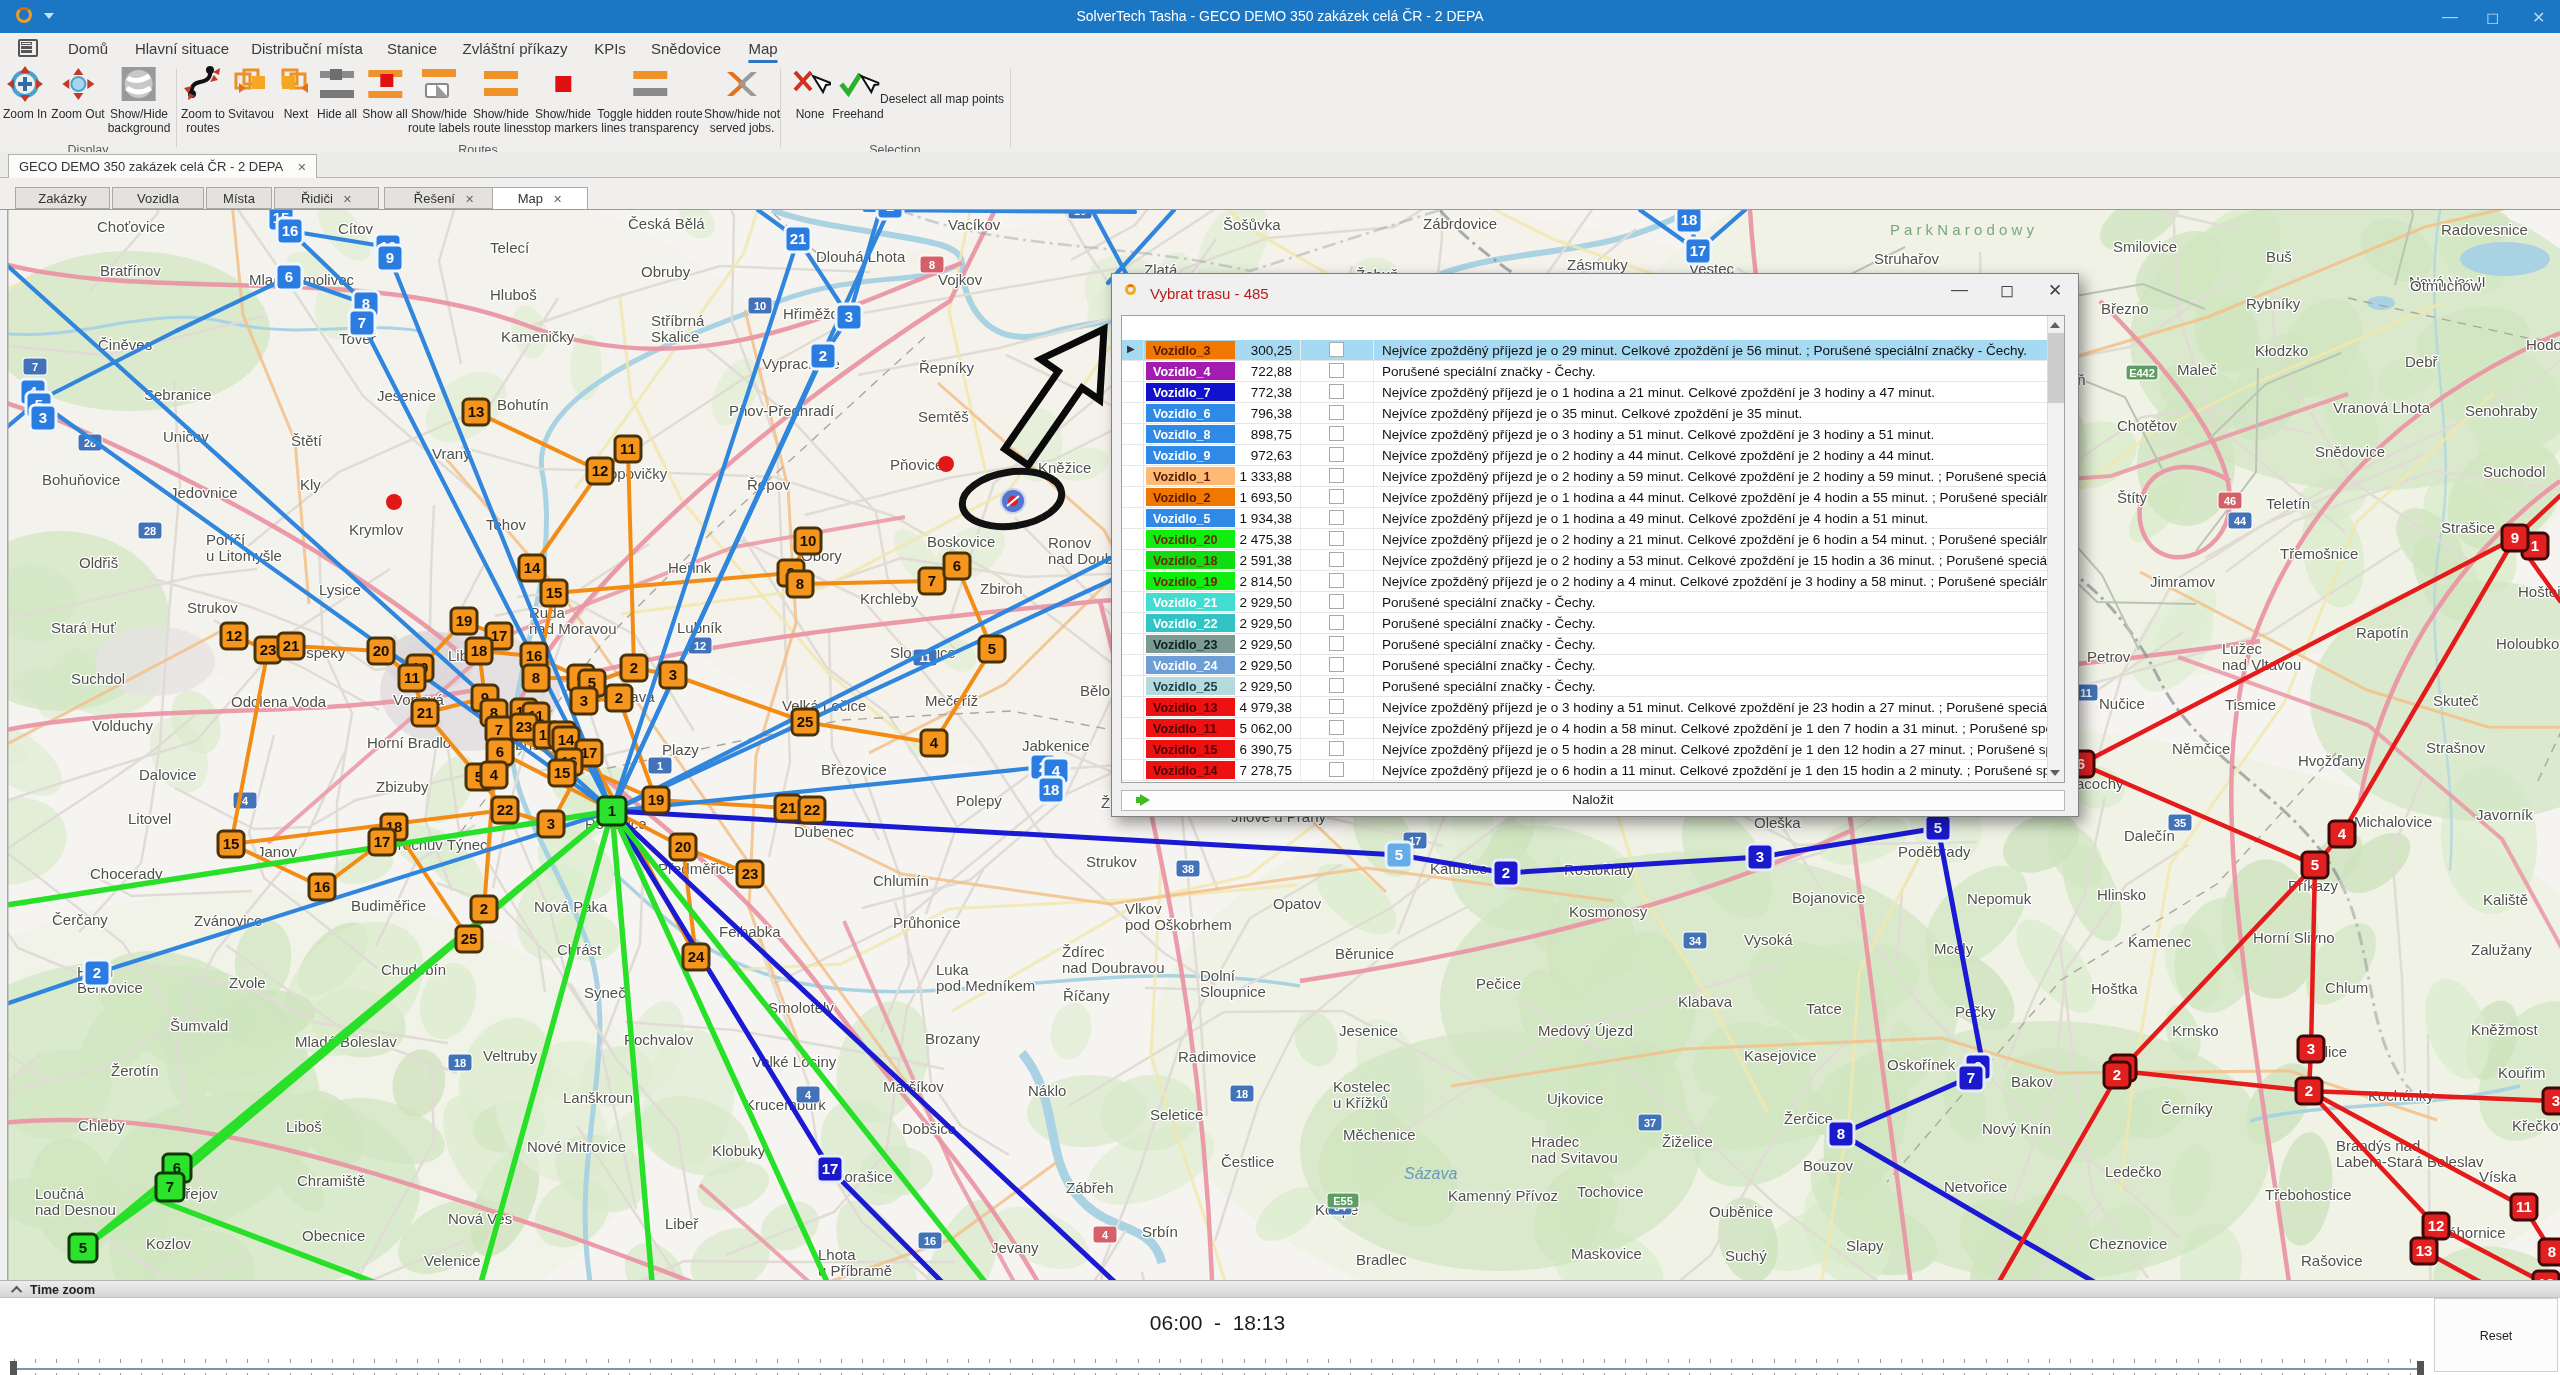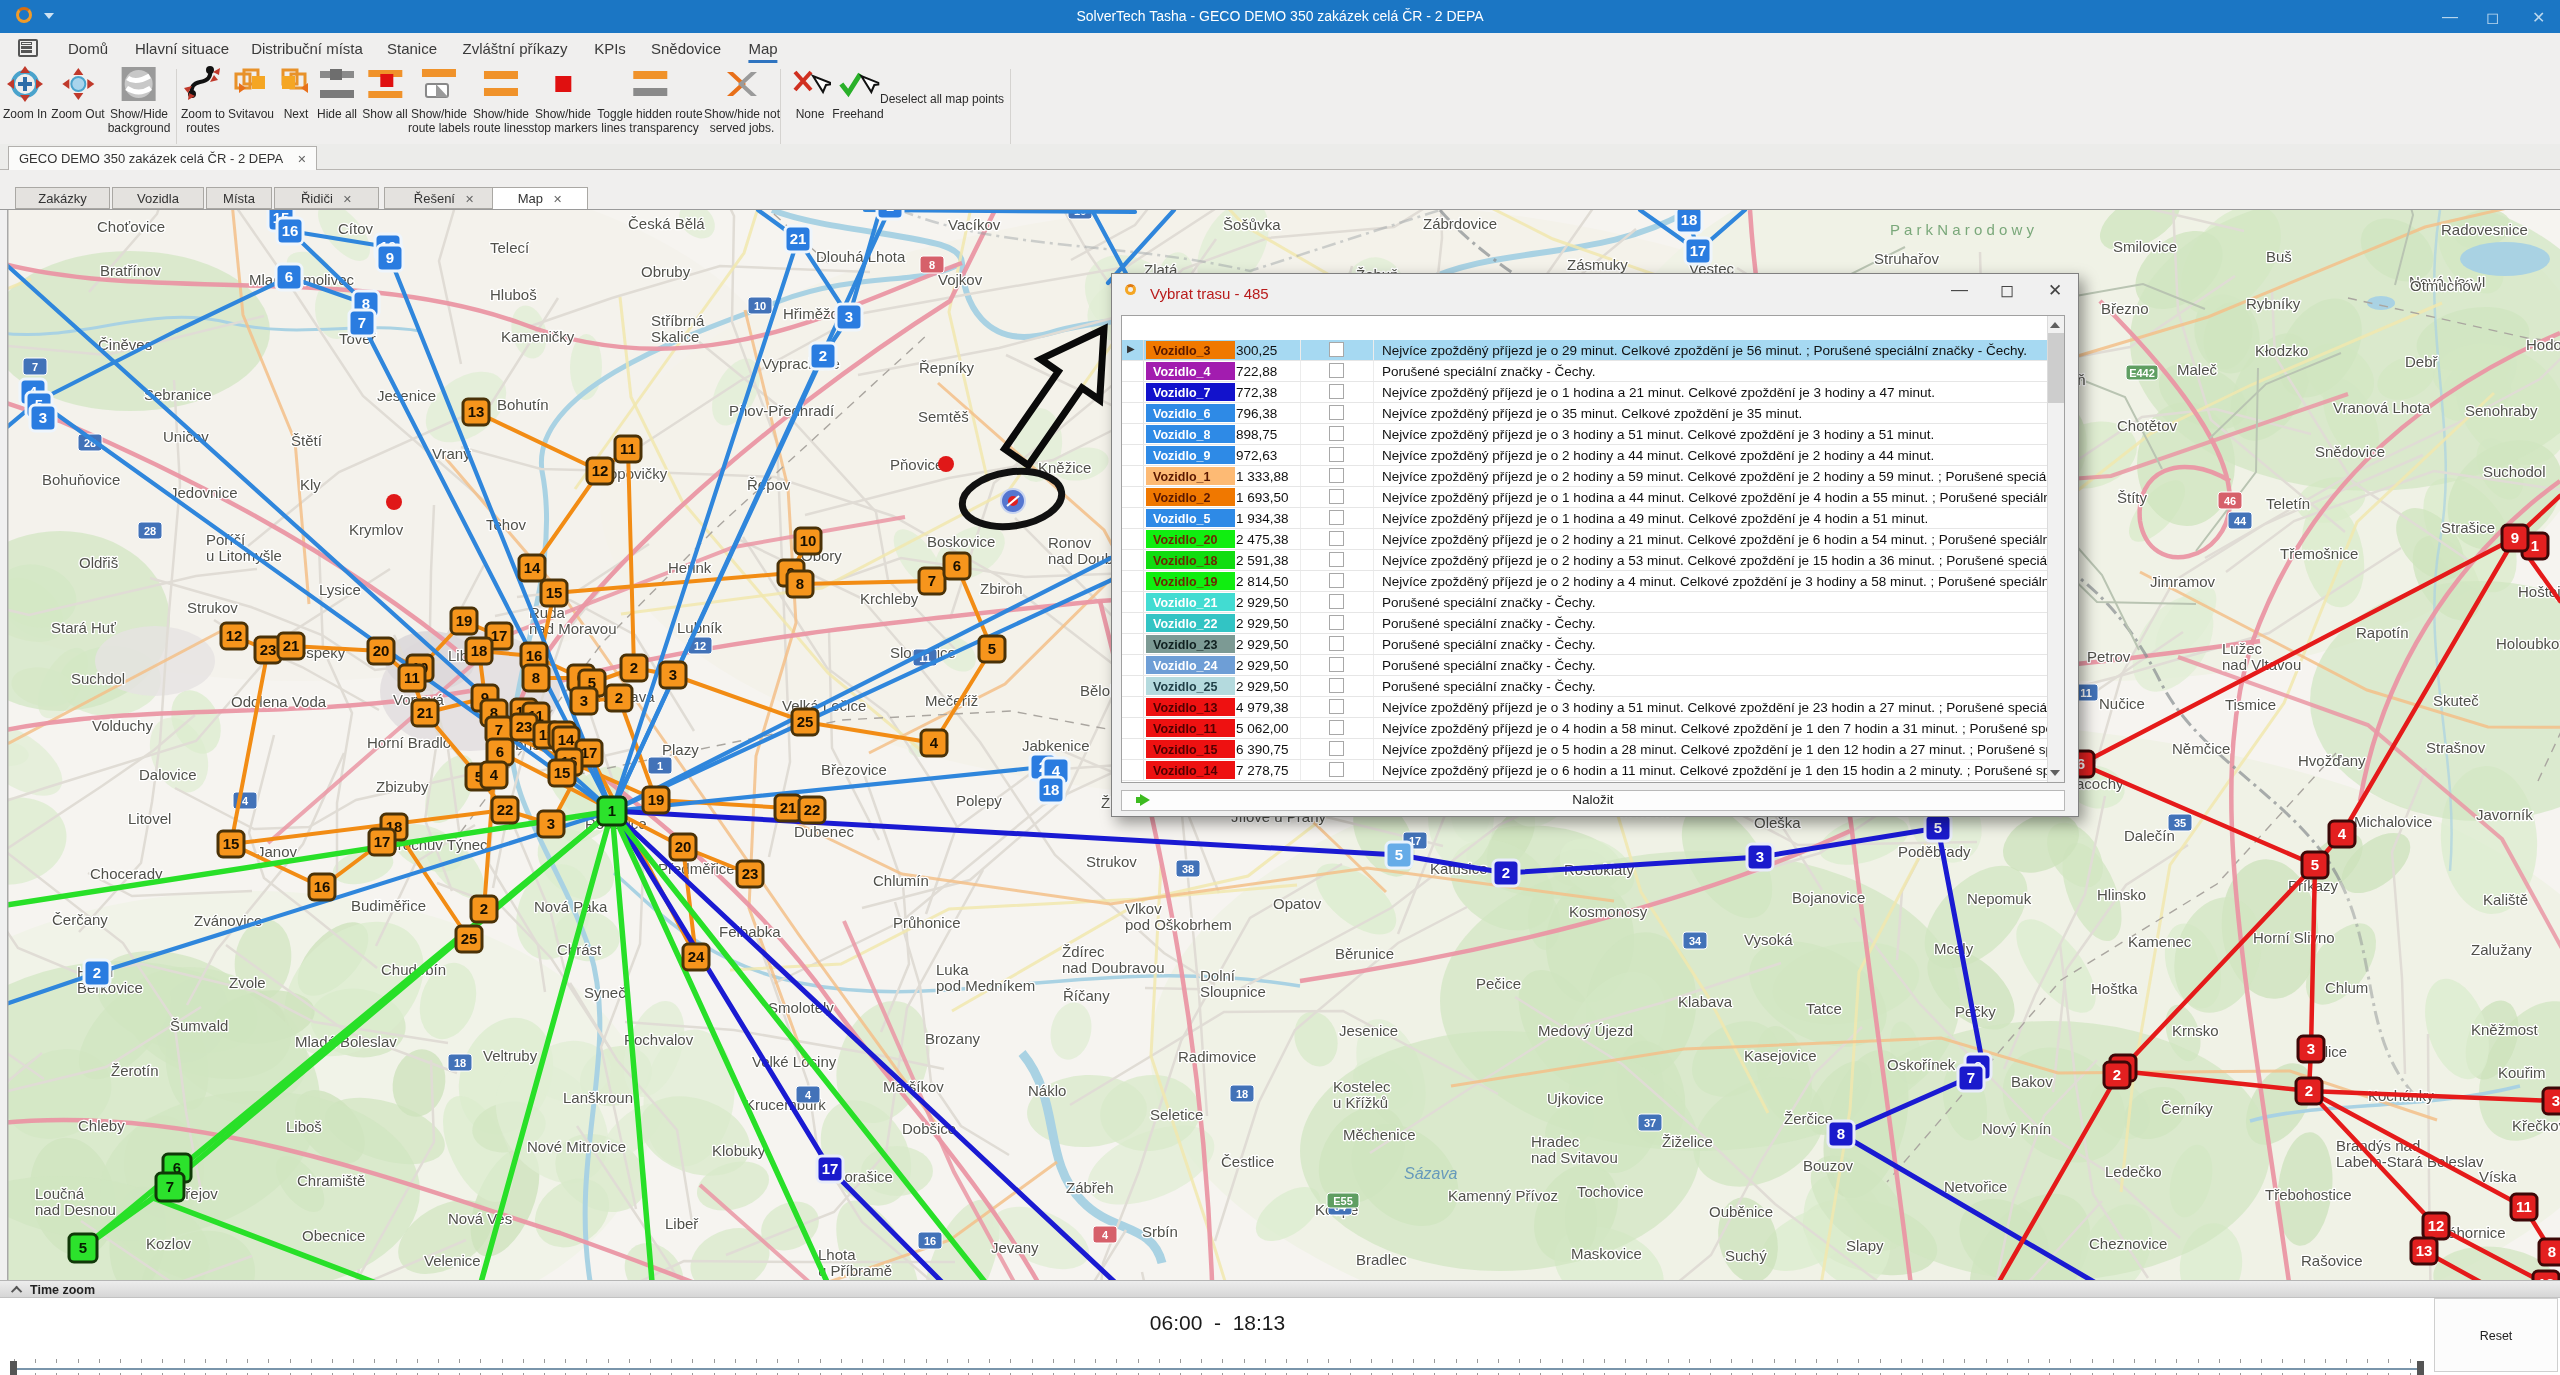--- a/index.html
+++ b/index.html
@@ -13,21 +13,21 @@
 .mi.sel { border-bottom:3px solid #2f74c0; padding-bottom:3px; }
 .appmenu { position:absolute; left:18px; top:6px; width:20px; height:18px; border:2px solid #555; border-radius:2px; }
 .appmenu:before { content:""; position:absolute; left:2px; top:2px; width:9px; height:1px; box-shadow:0 0 0 1px #555, 0 4px 0 1px #555, 0 8px 0 1px #555; }
 .ritem { position:absolute; top:31px; transform:translateX(-50%); text-align:center; }
 .rico { height:42px; }
 .rlab { font-size:12px; color:#2c2c2c; line-height:13.5px; margin-top:2px; white-space:nowrap; }
 .rlab2 { font-size:12px; color:#2c2c2c; margin-top:28px; white-space:nowrap; }
 .rgroups { position:absolute; top:110px; left:0; right:0; }
 .rgl { position:absolute; transform:translateX(-50%); font-size:12.5px; color:#5a5a5a; }
 .rsep { position:absolute; top:36px; width:1px; height:78px; background:#d5d3d0; }
-.doctabs { position:absolute; left:0; top:144px; width:2560px; height:26px; background:#ececea; border-bottom:1px solid #b8b6b3;padding-left:20px; }
+.doctabs { position:absolute; left:0; top:152px; width:2560px; height:26px; background:#ececea; border-bottom:1px solid #b8b6b3;padding-left:20px; }
 .dtab { position:absolute; left:8px; top:2px; height:24px; background:#fbfbfa; border:1px solid #b2b0ad; border-bottom:none; font-size:13px; color:#333; padding:4px 10px 0 10px; }
 .dtab .stx { margin-left:14px; }
 .subtabs { position:absolute; left:0; top:186px; width:2560px; height:23px; background:#f0efee; }
 .stab { position:absolute; top:1px; height:22px; background:#e4e2df; border:1px solid #aaa8a4; font-size:13px; color:#333; text-align:center; padding-top:3px; }
 .stab.act { background:#fff; height:23px; border-bottom:1px solid #fff; }
 .stx { color:#666; font-size:11px; margin-left:10px; }
 .mapwrap { position:absolute; left:0; top:209px; width:2560px; height:1071px; overflow:hidden; border-top:1px solid #9a9a9a; }
 .tl { font-size:15px; fill:#50504a; paint-order:stroke; stroke:#ffffff; stroke-width:2.6px; stroke-linejoin:round; }
 .twb { font-size:16px; fill:#6699bb; font-style:italic; }
 .twi { font-size:14px; fill:#6699bb; font-style:italic; }
@@ -43,21 +43,21 @@
 .dhead { position:absolute; left:0; top:0; right:17px; height:24px; background:#f6f6f6; border-bottom:1px solid #cfcfcf; color:#8a9196; font-size:13.5px; }
 .dhead span { position:absolute; top:4px; }
 .dhsep { position:absolute; top:2px; width:1px; height:20px; background:#d8d8d8; }
 .dbody { position:absolute; left:0; top:24px; right:17px; bottom:0; overflow:hidden; }
 .drow { position:relative; height:21px; border-bottom:1px solid #e6e6e6; background:#fff; font-size:13.5px; color:#111; }
 .drow.sel { background:#a6d9f2; }
 .c0 { position:absolute; left:0; top:0; width:22px; height:100%; border-right:1px solid #e0e0e0; }
 .rind { position:absolute; left:5px; top:3px; font-size:10px; color:#333; }
 .c1 { position:absolute; left:23px; top:0; width:91px; height:100%; }
 .vlabel { position:absolute; left:1px; top:1px; right:1px; bottom:1px; font-size:12.5px; font-weight:bold; padding:3px 0 0 7px; }
-.c2 { position:absolute; left:114px; top:0; width:65px; height:100%; padding:3px 8px 0 0; border-right:1px solid #ececec; }
+.c2 { position:absolute; left:114px; top:0; width:65px; height:100%; text-align:right; padding:3px 8px 0 0; border-right:1px solid #ececec; }
 .c3 { position:absolute; left:179px; top:0; width:73px; height:100%; border-right:1px solid #ececec; }
 .cb { position:absolute; left:28px; top:2px; width:15px; height:15px; background:#fff; border:1px solid #a8a8a8; }
 .c4 { position:absolute; left:252px; top:0; right:0; height:100%; padding:3px 0 0 8px; white-space:nowrap; overflow:hidden; }
 .vscroll { position:absolute; right:0; top:0; width:17px; bottom:0; background:#f1f1f1; border-left:1px solid #dcdcdc; }
 .varr { position:absolute; left:2px; width:0; height:0; border-left:5px solid transparent; border-right:5px solid transparent; }
 .nalozit { position:absolute; left:9px; top:516px; width:944px; height:21px; background:#fdfdfd; border:1px solid #b8b8b8; text-align:center; font-size:13.5px; color:#222; padding-top:1px; }
 .nlarrow { position:absolute; left:6px; top:3px; width:0; height:0; border-top:6px solid transparent; border-bottom:6px solid transparent; border-left:10px solid #3dbb20; }
 .nlarrow:before { content:""; position:absolute; left:-14px; top:-3px; width:5px; height:6px; background:#3dbb20; }
 .timezoom { position:absolute; left:0; top:1280px; width:2560px; height:95px; background:#fff; }
 .tzhead { position:absolute; left:0; top:0; width:2560px; height:18px; background:linear-gradient(#ededed,#d6d6d6); border-top:1px solid #b5b5b5; border-bottom:1px solid #c2c2c2; }

